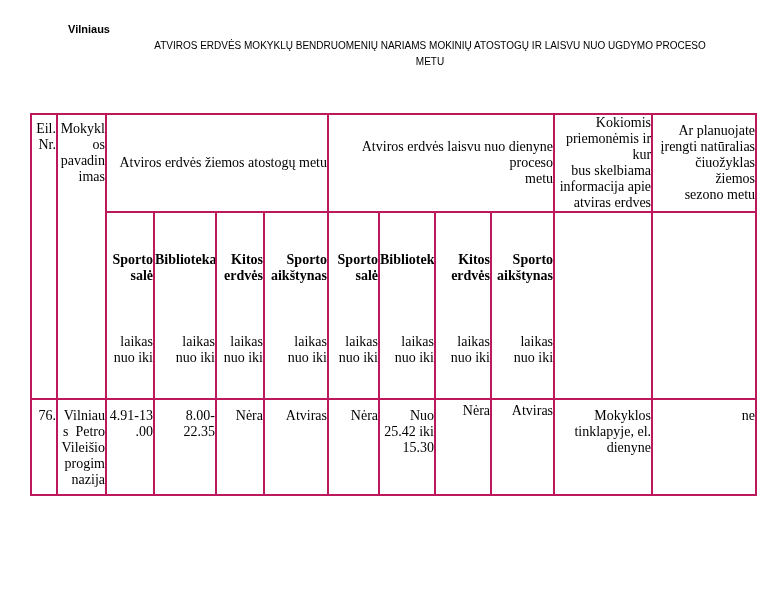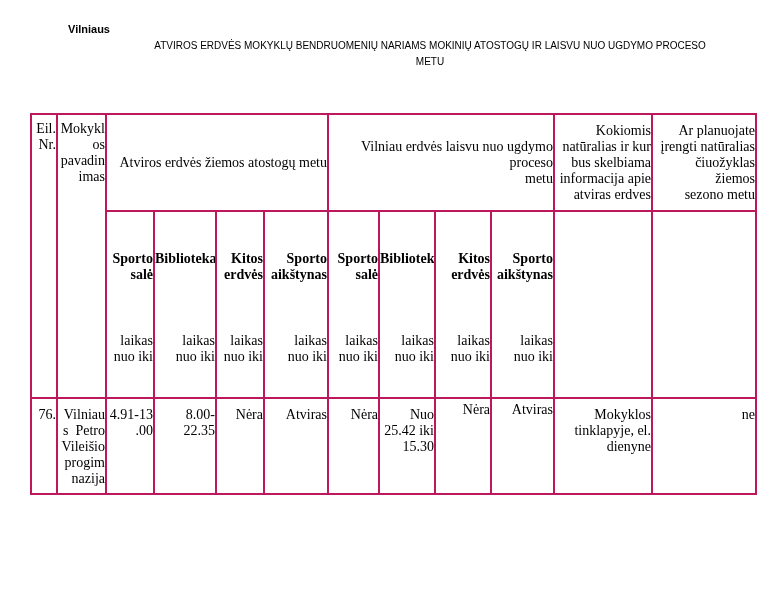--- a/index.html
+++ b/index.html
@@ -75,24 +75,24 @@
   </colgroup>
   <tbody>
       <tr class="hrow1">
     <td rowspan="2" class="vtop-pad">Eil.
 Nr.</td>
     <td rowspan="2" class="vtop-pad">Mokykl
 os
 pavadin
 imas</td>
     <td colspan="4" class="vmid">Atviros erdvės žiemos atostogų metu</td>
-    <td colspan="4" class="vmid">Vilniau erdvės laisvu nuo ugdymo proceso
+    <td colspan="4" class="vmid">Atviros erdvės laisvu nuo dienyne proceso
 metu</td>
     <td class="vmid">Kokiomis
-natūralias ir kur
+priemonėmis ir kur
 bus skelbiama
 informacija apie
 atviras erdves</td>
     <td class="vmid">Ar planuojate
 įrengti natūralias
 čiuožyklas žiemos
 sezono metu</td>
   </tr>
   <tr class="hrow2">
     <td class="subhead">

